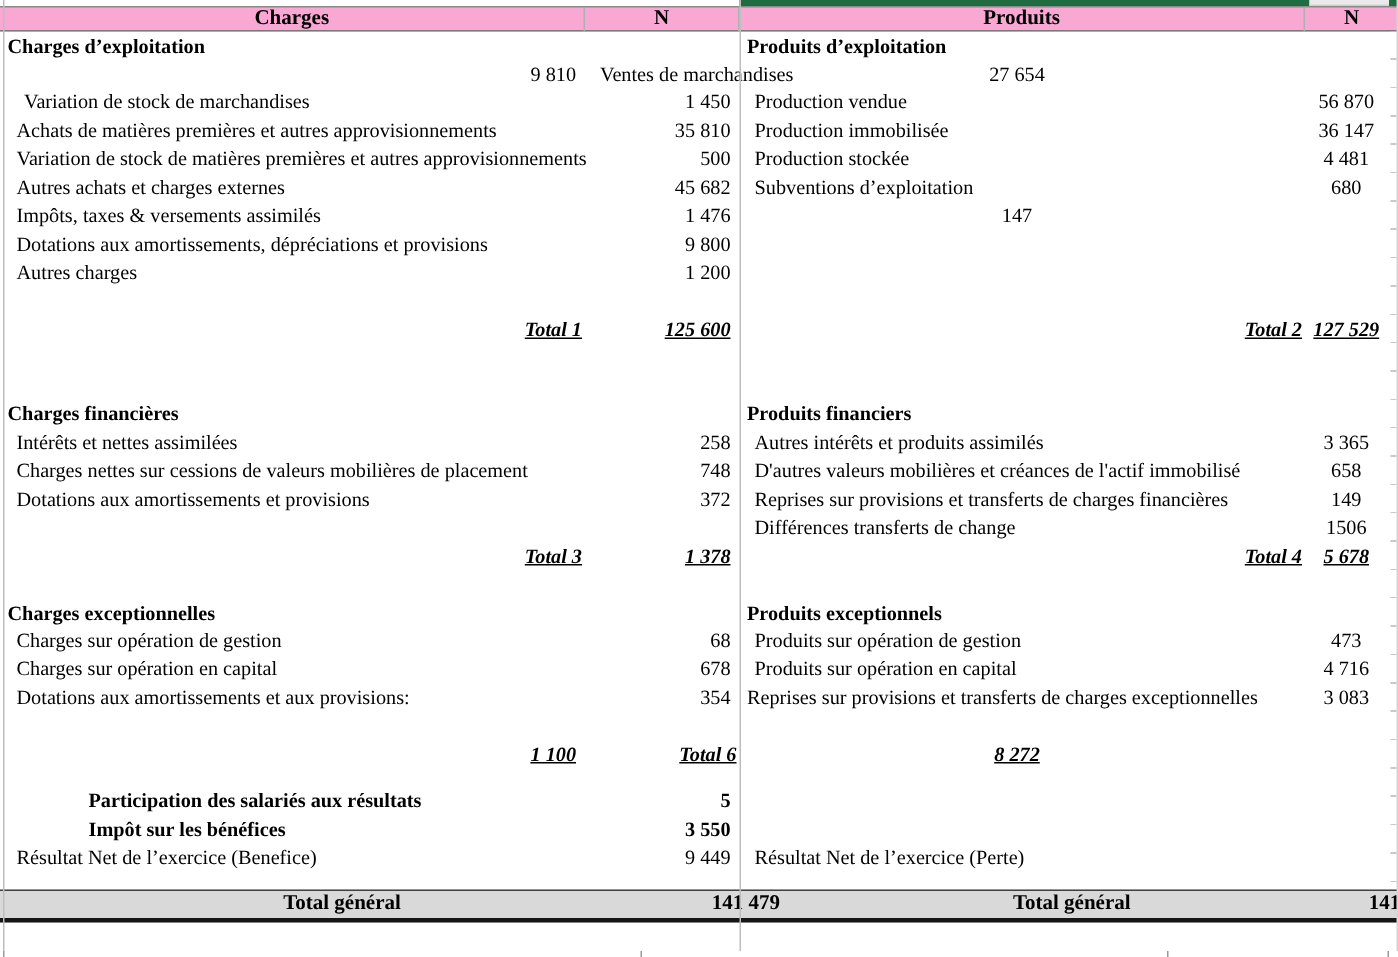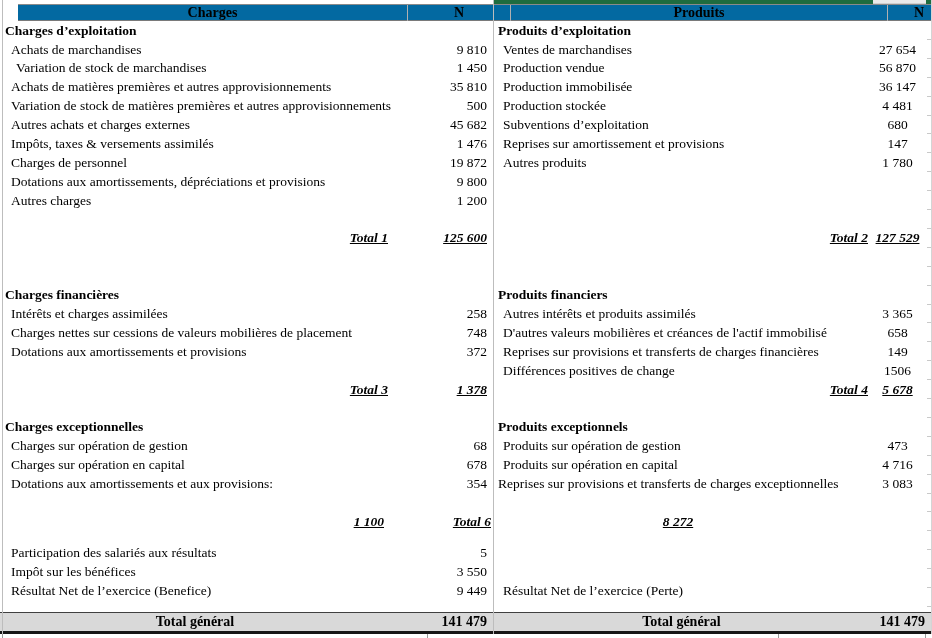--- a/index.html
+++ b/index.html
@@ -31,28 +31,28 @@
   .l-label.ind2{padding-left:16px;}
   .r-label{padding-left:10px;}
   .r-label.rind0{padding-left:5px;}
   .l-value{text-align:right;padding-right:6px;}
   .r-value{text-align:center;padding-right:7px;}
   .section .l-label,.section .r-label{font-weight:bold;padding-left:5px;}
   .total .l-label,.total .r-label{
     text-align:right;font-weight:bold;font-style:italic;text-decoration:underline;padding:0 2px 0 0;
   }
   .total .l-value,.total .r-value{font-weight:bold;font-style:italic;text-decoration:underline;}
-  .boldleft .l-label,.boldleft .l-value{font-weight:normal;}
+  .boldleft .l-label,.boldleft .l-value{font-weight:bold;margin-left:48px;}
   .result .l-label,.result .l-value,.result .r-label{font-weight:normal;}
   
   .grand-total{
     display:grid;grid-template-columns:390px 103px 377px 62px;
     height:22px;box-sizing:border-box;align-items:center;
     border-top:1px solid #404040;border-bottom:3px solid #161616;
-    font-weight:bold;font-size:14px;
+    font-weight:bold;font-size:14px;padding-left:33px;
   }
   .gt-label{text-align:center;}
   .gt-value{text-align:right;}
   .gt-value.left{padding-right:6px;}
   .gt-value.right{padding-right:7px;}
   
   .vline{position:absolute;top:0;width:1px;background:#bdbdbd;}
   .vline.center{left:493px;height:634px;}
   .vline.leftedge{left:2px;height:634px;}
   .vline.rightedge{right:0;height:634px;background:#d4d4d4;}
@@ -67,36 +67,35 @@
 
 <div class="sheet">
 
   <div class="topstrip">
     <div class="ts-left"></div>
     <div class="ts-green" style="background: rgb(30, 108, 63);"></div>
     <div class="ts-gap"></div>
     <div class="ts-green2" style="background: rgb(30, 108, 63);"></div>
   </div>
 
-  <div class="header-row" style="background: #0369a1; margin-left: 18px;">
+  <div class="header-row" style="background: #f9a8d4;">
     <div class="header-cell hc-sep">Charges</div>
     <div class="header-cell hc-sep">N</div>
     <div class="header-cell hc-sep">Produits</div>
     <div class="header-cell">N</div>
   </div>
 
   <div id="body-rows">
       <div class="row section">
         <div class="cell l-label">Charges d’exploitation</div>
         <div class="cell l-value"></div>
         <div class="cell r-label">Produits d’exploitation</div>
         <div class="cell r-value"></div>
       </div>
       <div class="row item">
-        <div class="cell l-label">Achats de marchandises</div>
         <div class="cell l-value">9 810</div>
         <div class="cell r-label">Ventes de marchandises</div>
         <div class="cell r-value">27 654</div>
       </div>
       <div class="row item">
         <div class="cell l-label ind2">Variation de stock de marchandises</div>
         <div class="cell l-value">1 450</div>
         <div class="cell r-label">Production vendue</div>
         <div class="cell r-value">56 870</div>
       </div>
@@ -114,28 +113,21 @@
       </div>
       <div class="row item">
         <div class="cell l-label">Autres achats et charges externes</div>
         <div class="cell l-value">45 682</div>
         <div class="cell r-label">Subventions d’exploitation</div>
         <div class="cell r-value">680</div>
       </div>
       <div class="row item">
         <div class="cell l-label">Impôts, taxes &amp; versements assimilés</div>
         <div class="cell l-value">1 476</div>
-        <div class="cell r-label">Reprises sur amortissement et provisions</div>
         <div class="cell r-value">147</div>
-      </div>
-      <div class="row item">
-        <div class="cell l-label">Charges de personnel</div>
-        <div class="cell l-value">19 872</div>
-        <div class="cell r-label">Autres produits</div>
-        <div class="cell r-value">1 780</div>
       </div>
       <div class="row item">
         <div class="cell l-label">Dotations aux amortissements, dépréciations et provisions</div>
         <div class="cell l-value">9 800</div>
         <div class="cell r-label"></div>
         <div class="cell r-value"></div>
       </div>
       <div class="row item">
         <div class="cell l-label">Autres charges</div>
         <div class="cell l-value">1 200</div>
@@ -166,41 +158,41 @@
         <div class="cell r-label"></div>
         <div class="cell r-value"></div>
       </div>
       <div class="row section">
         <div class="cell l-label">Charges financières</div>
         <div class="cell l-value"></div>
         <div class="cell r-label">Produits financiers</div>
         <div class="cell r-value"></div>
       </div>
       <div class="row item">
-        <div class="cell l-label">Intérêts et charges assimilées</div>
+        <div class="cell l-label">Intérêts et nettes assimilées</div>
         <div class="cell l-value">258</div>
         <div class="cell r-label">Autres intérêts et produits assimilés</div>
         <div class="cell r-value">3 365</div>
       </div>
       <div class="row item">
         <div class="cell l-label">Charges nettes sur cessions de valeurs mobilières de placement</div>
         <div class="cell l-value">748</div>
         <div class="cell r-label">D'autres valeurs mobilières et créances de l'actif immobilisé</div>
         <div class="cell r-value">658</div>
       </div>
       <div class="row item">
         <div class="cell l-label">Dotations aux amortissements et provisions</div>
         <div class="cell l-value">372</div>
         <div class="cell r-label">Reprises sur provisions et transferts de charges financières</div>
         <div class="cell r-value">149</div>
       </div>
       <div class="row item">
         <div class="cell l-label"></div>
         <div class="cell l-value"></div>
-        <div class="cell r-label">Différences positives de change</div>
+        <div class="cell r-label">Différences transferts de change</div>
         <div class="cell r-value">1506</div>
       </div>
       <div class="row total">
         <div class="cell l-label">Total 3</div>
         <div class="cell l-value">1 378</div>
         <div class="cell r-label">Total 4</div>
         <div class="cell r-value">5 678</div>
       </div>
       <div class="row blank">
         <div class="cell l-label"></div>

